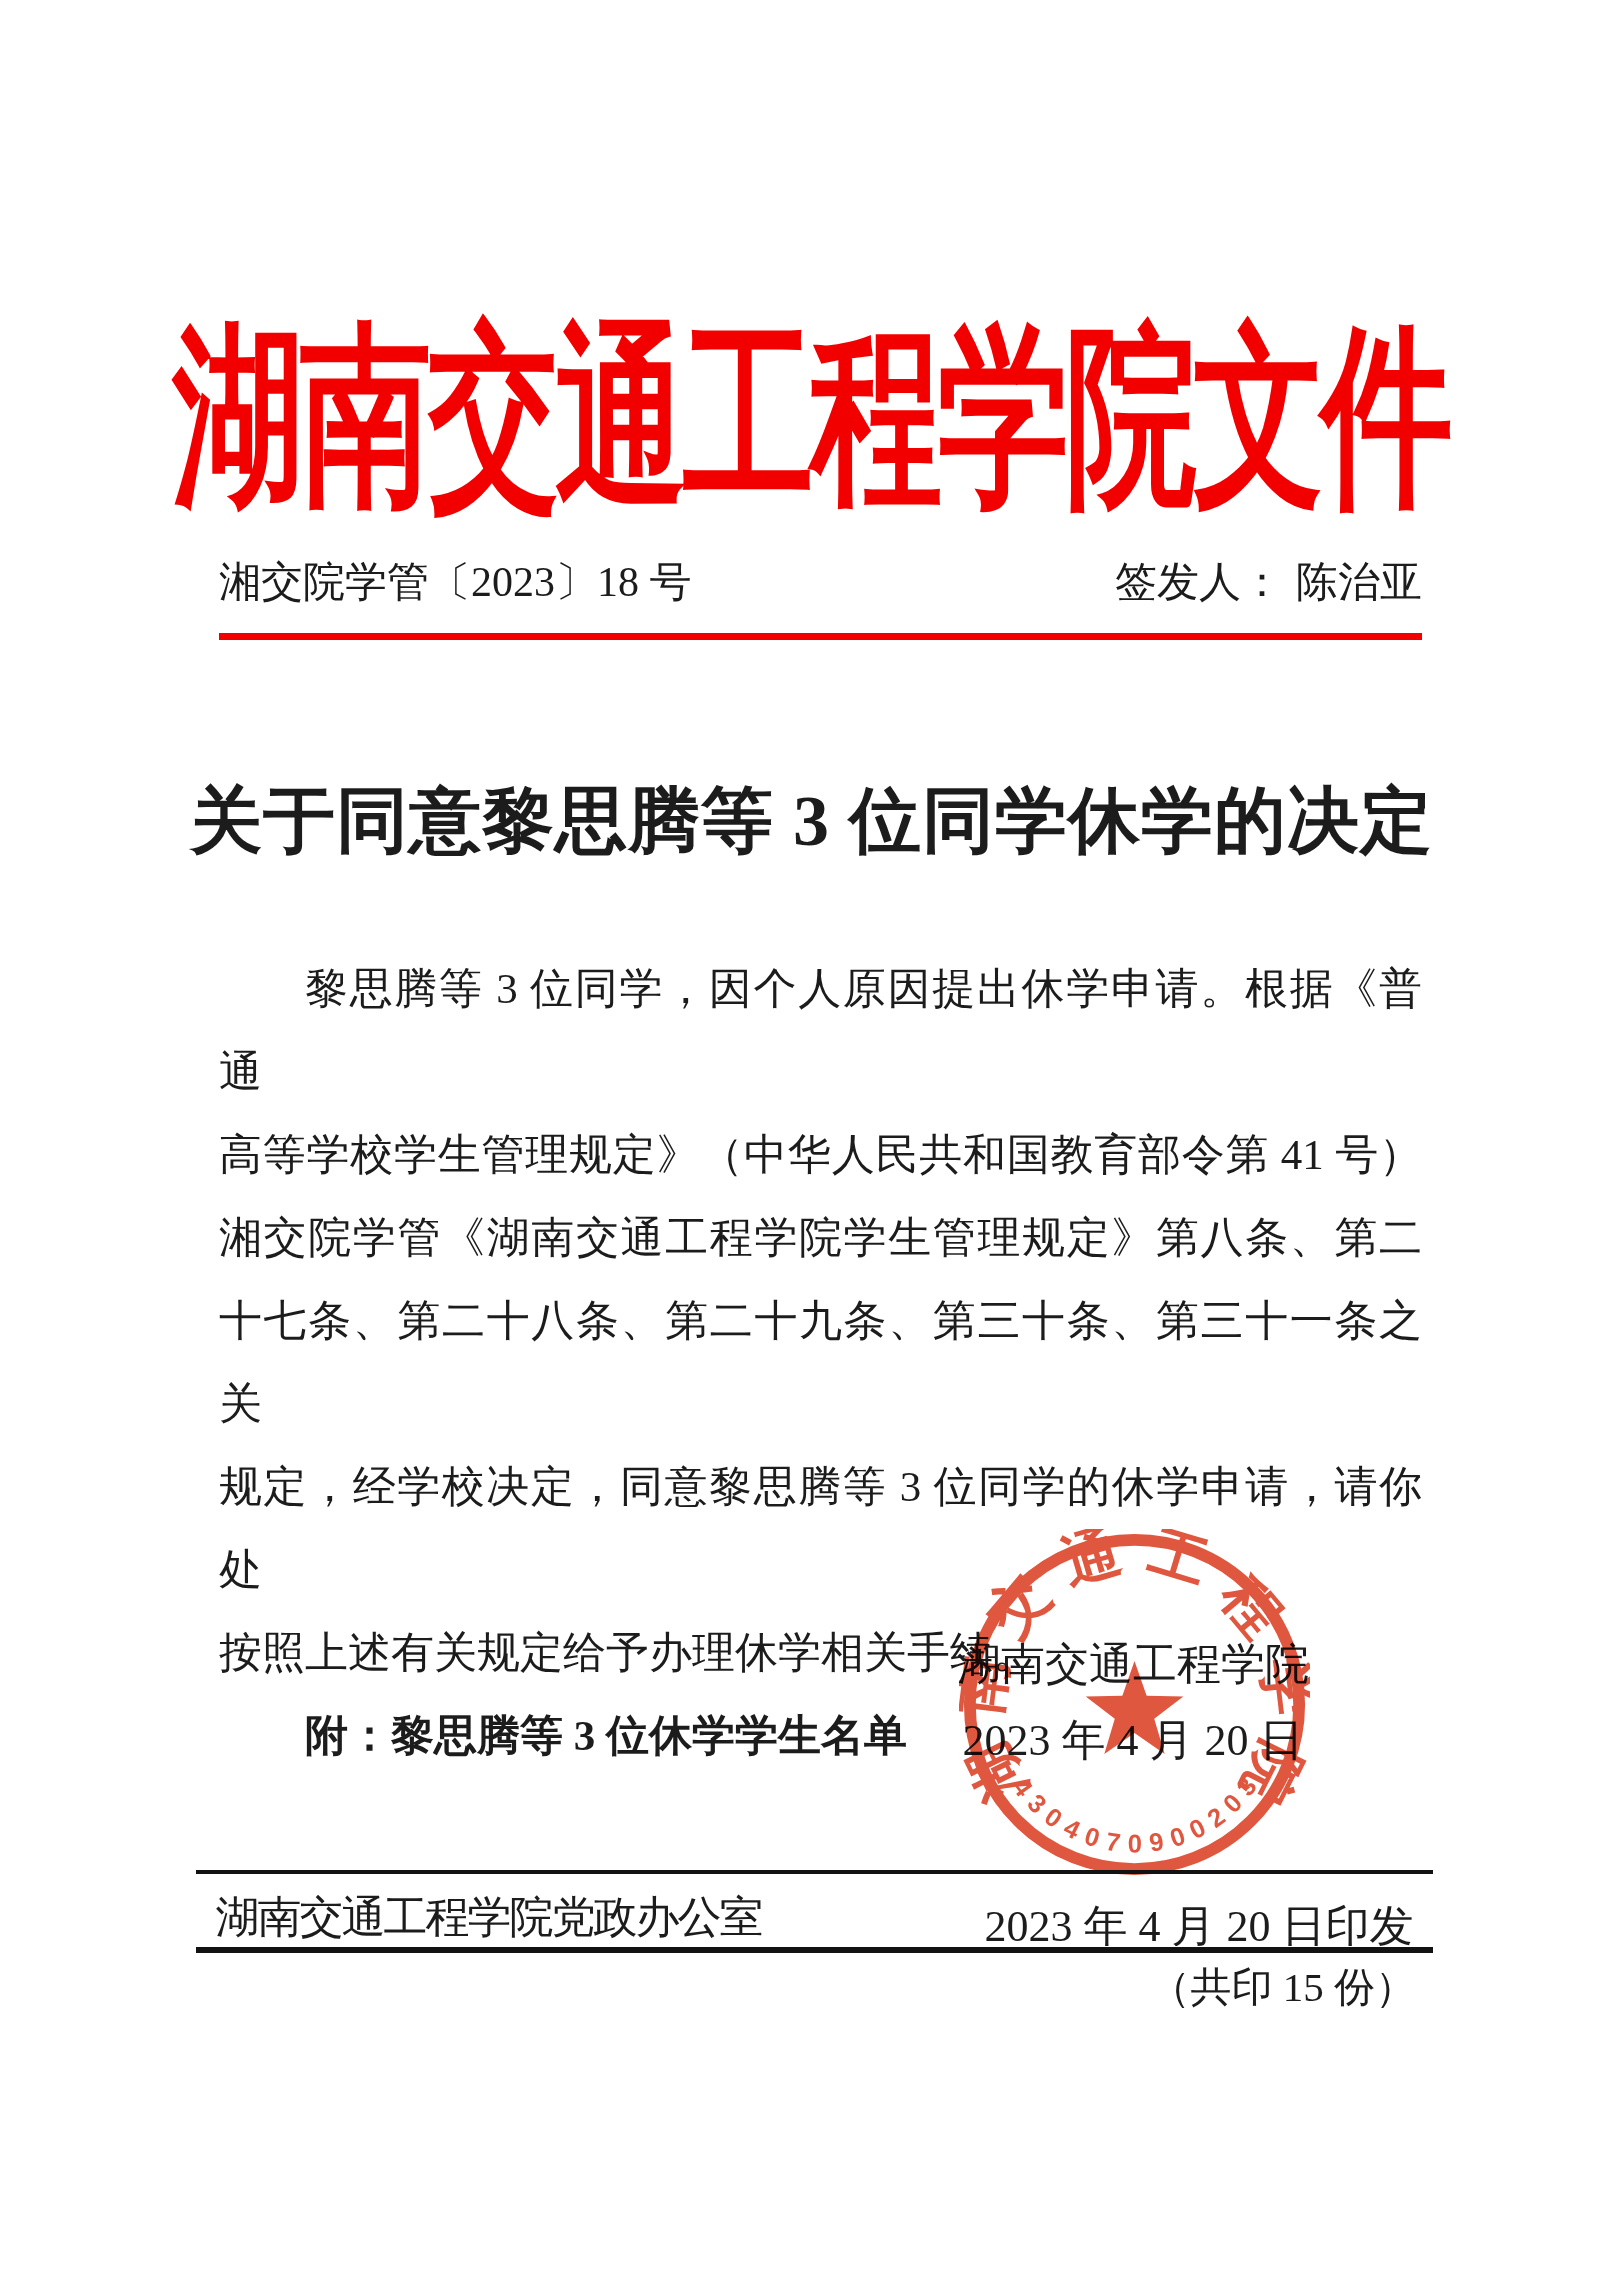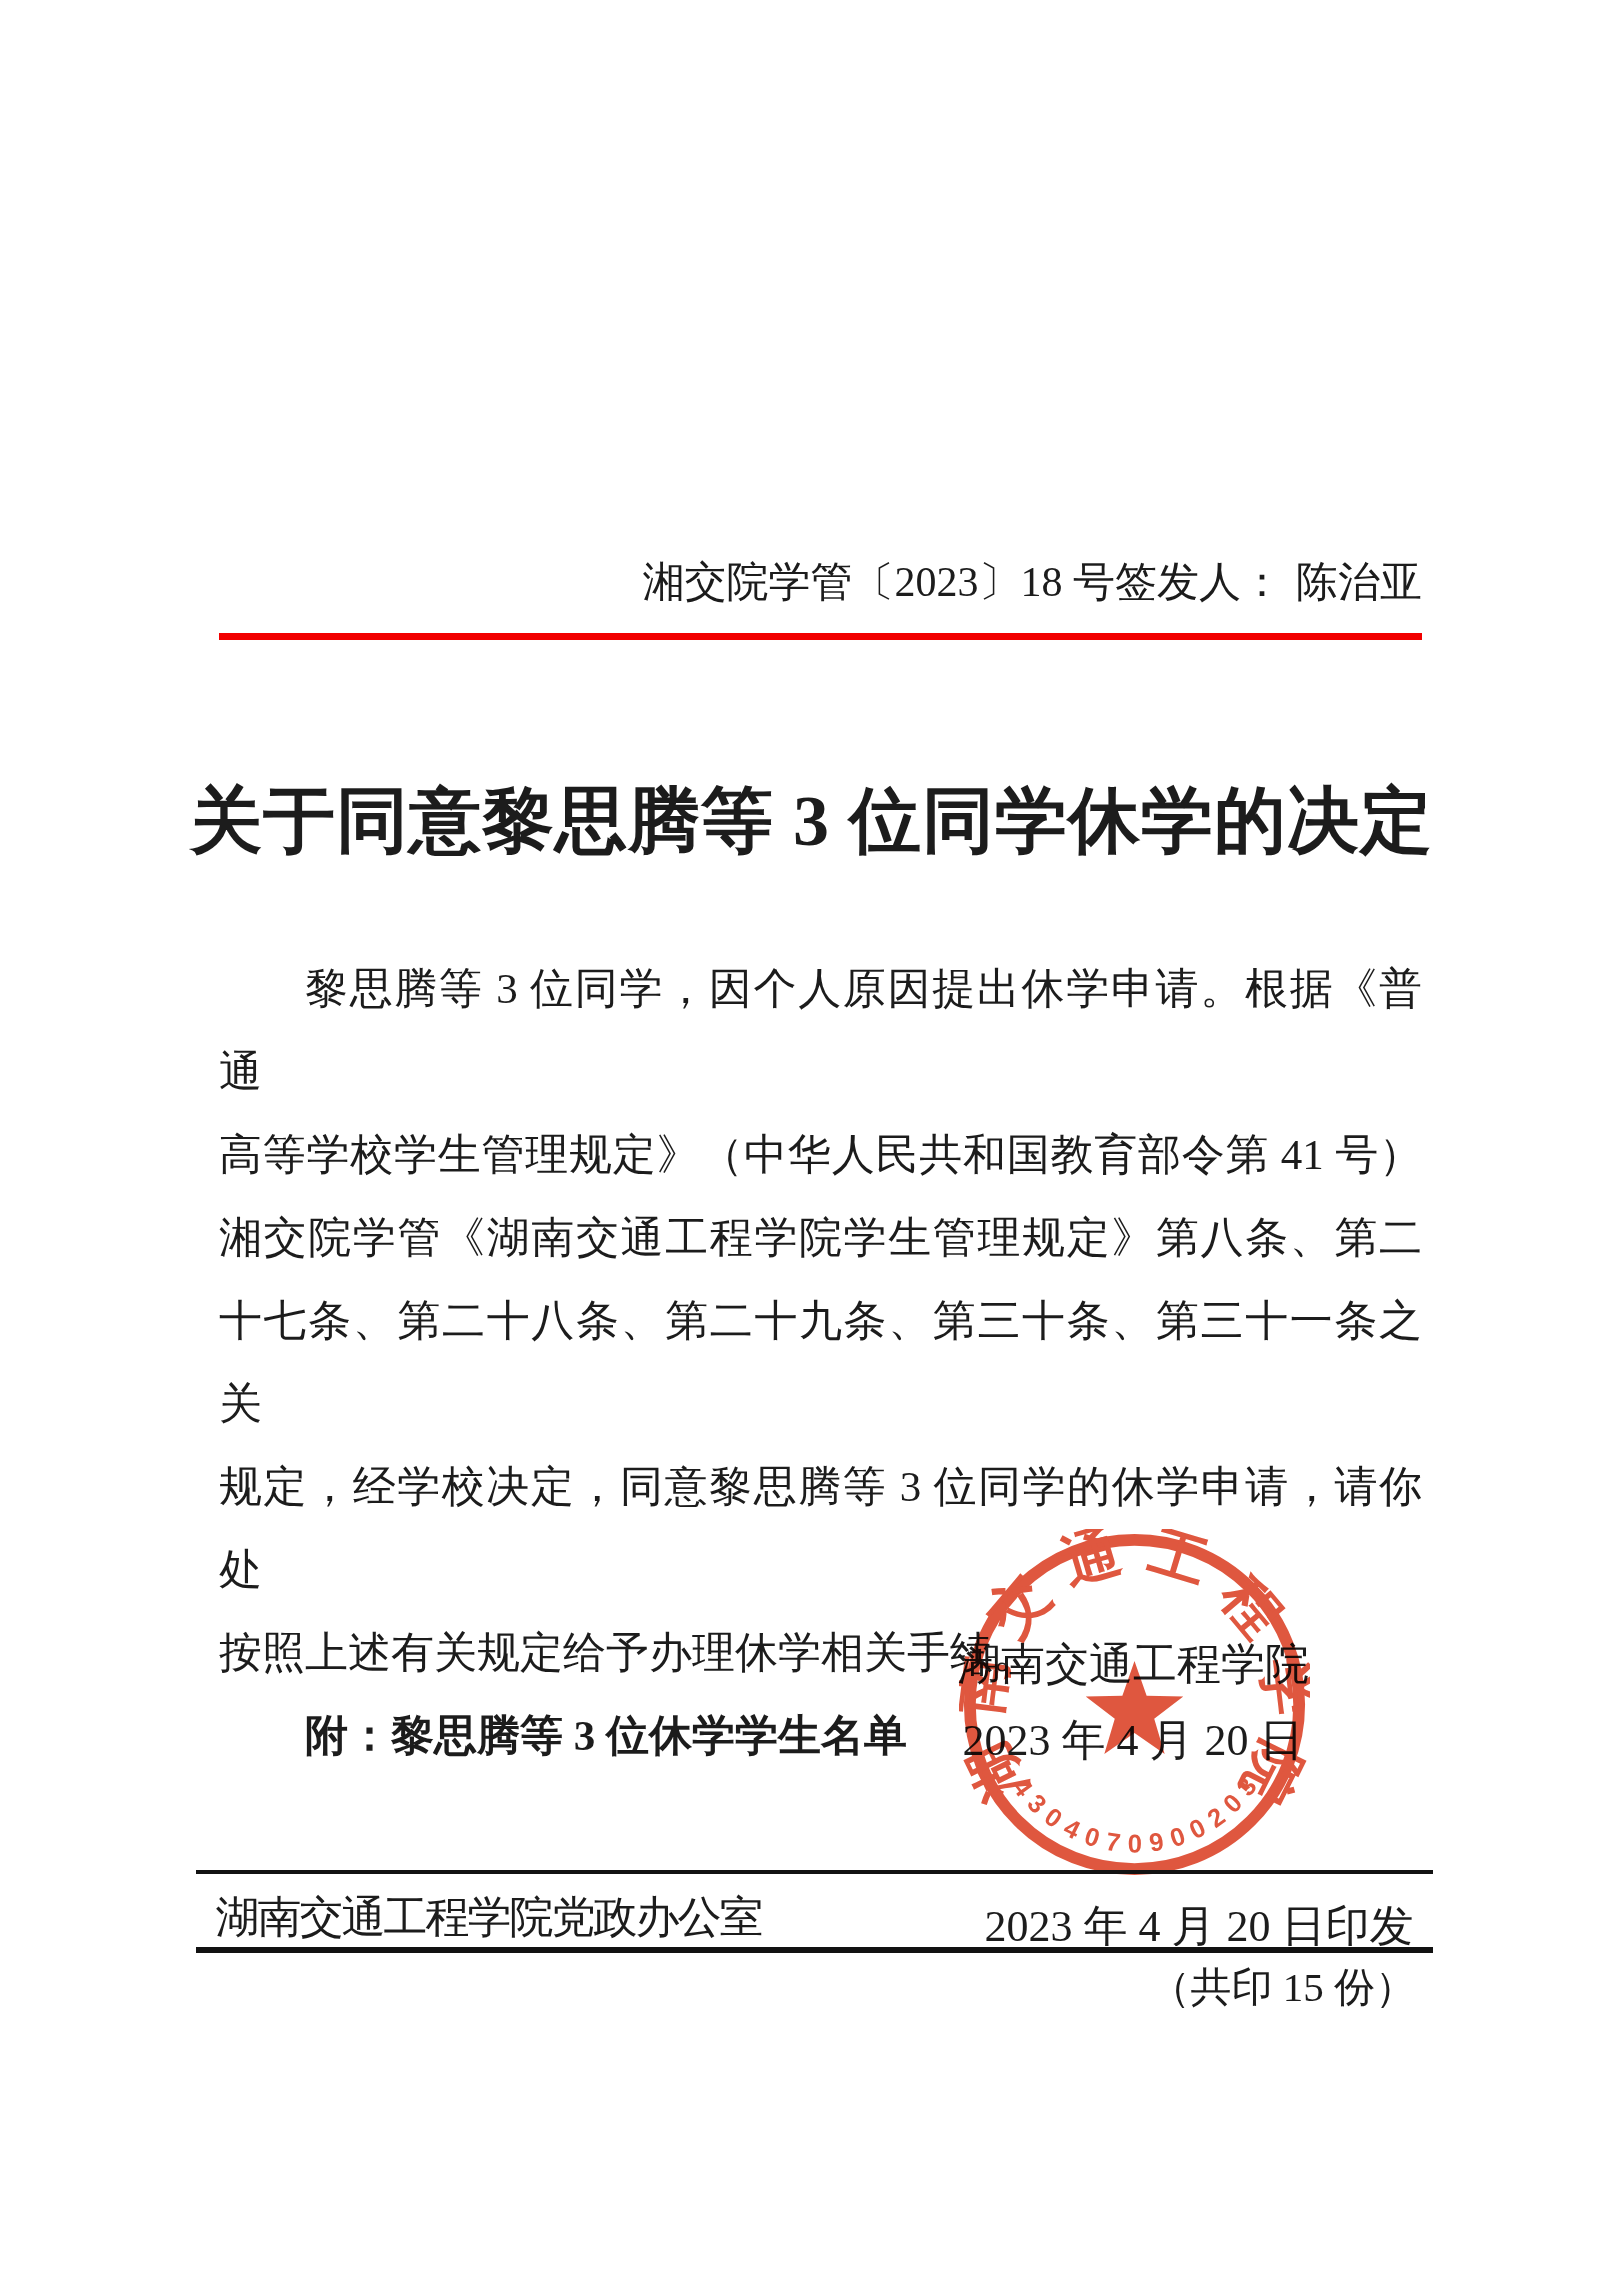--- a/index.html
+++ b/index.html
@@ -24,21 +24,21 @@
   }
   .masthead-inner{
     display:inline-block;
     font-size:129px;font-weight:bold;color:var(--red);
     letter-spacing:-3.9px;white-space:nowrap;line-height:206px;
     transform:scale(1.02,1.52);transform-origin:center center;
   }
   
   .refrow{
     position:absolute;left:219px;width:1203px;top:555px;
-    display:flex;justify-content:flex-end;align-items:baseline;
+    display:flex;justify-content:space-between;align-items:baseline;
     font-size:42px;line-height:55px;
   }
   .issuer-name{font-weight:normal;margin-left:13px;}
   
   .red-rule{
     position:absolute;left:219px;width:1203px;top:633px;height:6.9px;
     background:var(--red);
   }
   
   .doc-title{
@@ -90,20 +90,23 @@
   .copies{
     position:absolute;left:196px;width:1220px;top:1960px;
     text-align:right;font-size:41px;line-height:55px;
   }
 </style>
 </head>
 <body>
 
 <div class="page">
 
+  <div class="masthead">
+    <span class="masthead-inner">湖南交通工程学院文件</span>
+  </div>
 
   <div class="refrow">
     <span>湘交院学管〔2023〕18 号</span>
     <span>
       <span>签发人：</span><span class="issuer-name">陈治亚</span>
     </span>
   </div>
 
   <div class="red-rule"></div>
 

